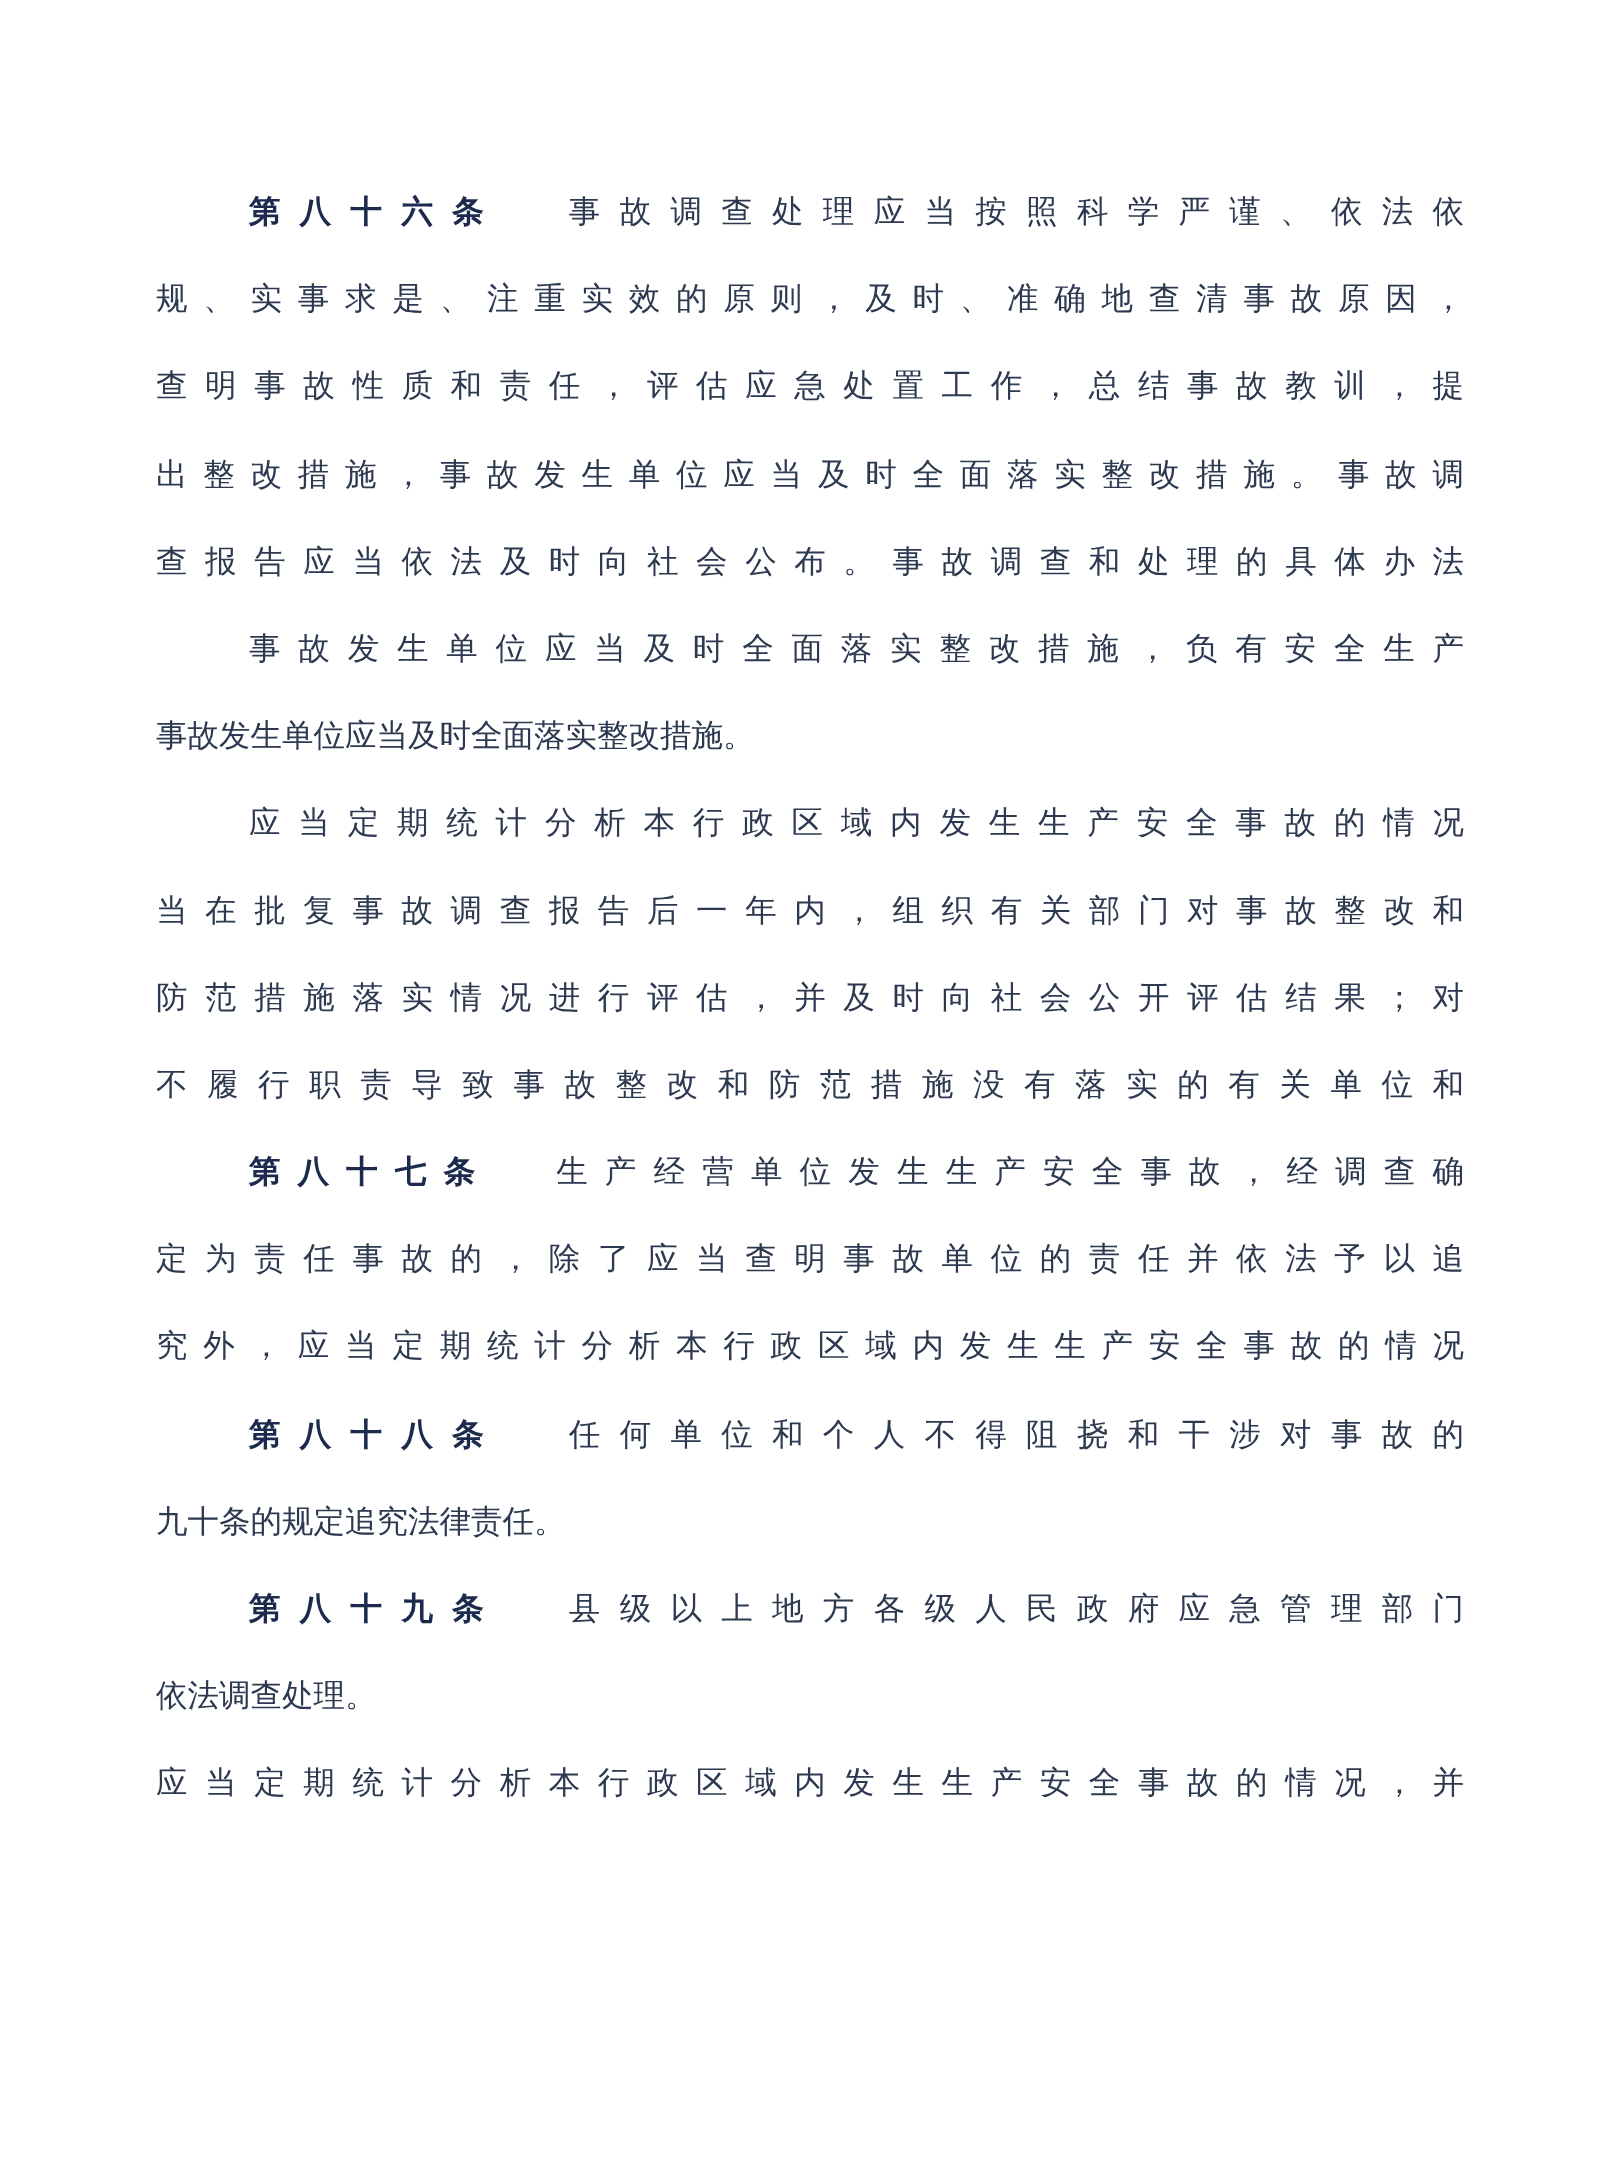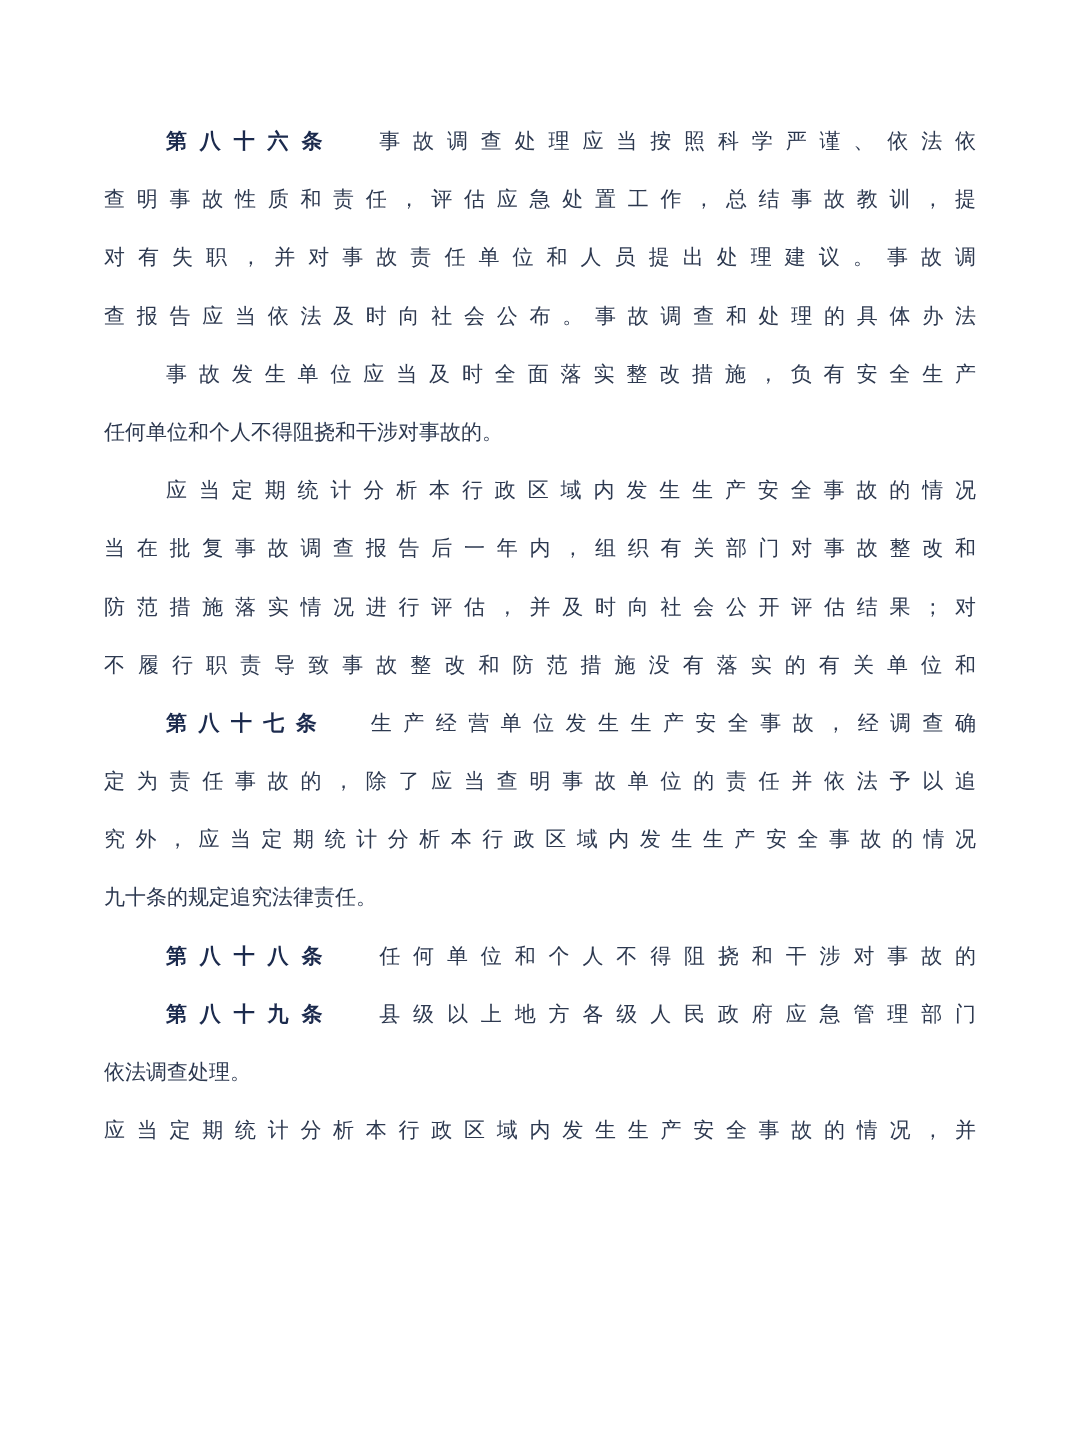--- a/index.html
+++ b/index.html
@@ -46,31 +46,32 @@
     width: 31px;
     height: 1px;
   }
 </style>
 </head>
 <body>
 
 <div class="page">
   <div class="doc">
       <div class="line j indent"><span class="head">第八十六条</span><span class="gap"></span><span>事故调查处理应当按照科学严谨、依法依</span></div>
+      <div class="line j"><span>规、实事求是、注重实效的原则，及时、准确地查清事故原因，</span></div>
       <div class="line j"><span>查明事故性质和责任，评估应急处置工作，总结事故教训，提</span></div>
-      <div class="line j"><span>对有失职，并对事故责任单位和人员提出处理建议。事故调</span></div>
+      <div class="line j"><span>出整改措施，事故发生单位应当及时全面落实整改措施。事故调</span></div>
       <div class="line j"><span>查报告应当依法及时向社会公布。事故调查和处理的具体办法</span></div>
       <div class="line j indent"><span>事故发生单位应当及时全面落实整改措施，负有安全生产</span></div>
-      <div class="line"><span>任何单位和个人不得阻挠和干涉对事故的。</span></div>
+      <div class="line"><span>事故发生单位应当及时全面落实整改措施。</span></div>
       <div class="line j indent"><span>应当定期统计分析本行政区域内发生生产安全事故的情况</span></div>
       <div class="line j"><span>当在批复事故调查报告后一年内，组织有关部门对事故整改和</span></div>
       <div class="line j"><span>防范措施落实情况进行评估，并及时向社会公开评估结果；对</span></div>
       <div class="line j"><span>不履行职责导致事故整改和防范措施没有落实的有关单位和</span></div>
       <div class="line j indent"><span class="head">第八十七条</span><span class="gap"></span><span>生产经营单位发生生产安全事故，经调查确</span></div>
       <div class="line j"><span>定为责任事故的，除了应当查明事故单位的责任并依法予以追</span></div>
       <div class="line j"><span>究外，应当定期统计分析本行政区域内发生生产安全事故的情况</span></div>
+      <div class="line j indent"><span class="head">第八十八条</span><span class="gap"></span><span>任何单位和个人不得阻挠和干涉对事故的</span></div>
       <div class="line"><span>九十条的规定追究法律责任。</span></div>
-      <div class="line j indent"><span class="head">第八十八条</span><span class="gap"></span><span>任何单位和个人不得阻挠和干涉对事故的</span></div>
       <div class="line j indent"><span class="head">第八十九条</span><span class="gap"></span><span>县级以上地方各级人民政府应急管理部门</span></div>
       <div class="line"><span>依法调查处理。</span></div>
       <div class="line j"><span>应当定期统计分析本行政区域内发生生产安全事故的情况，并</span></div>
     </div>
 </div>
 
 </body></html>

